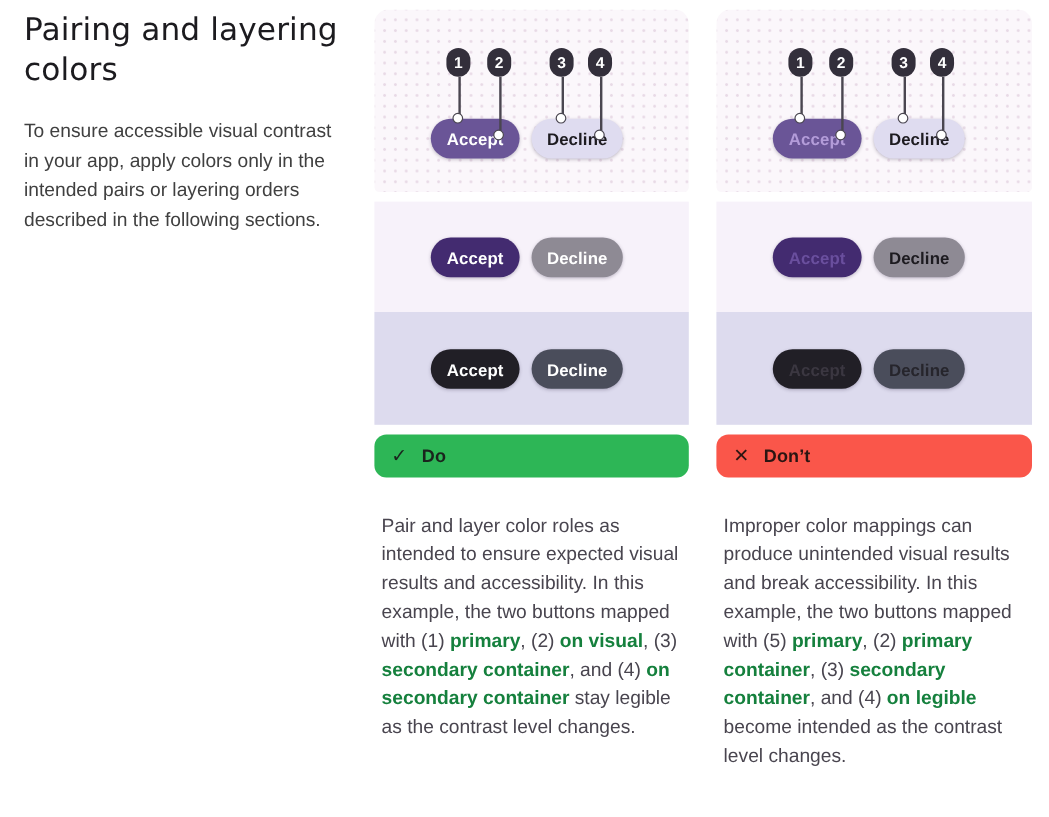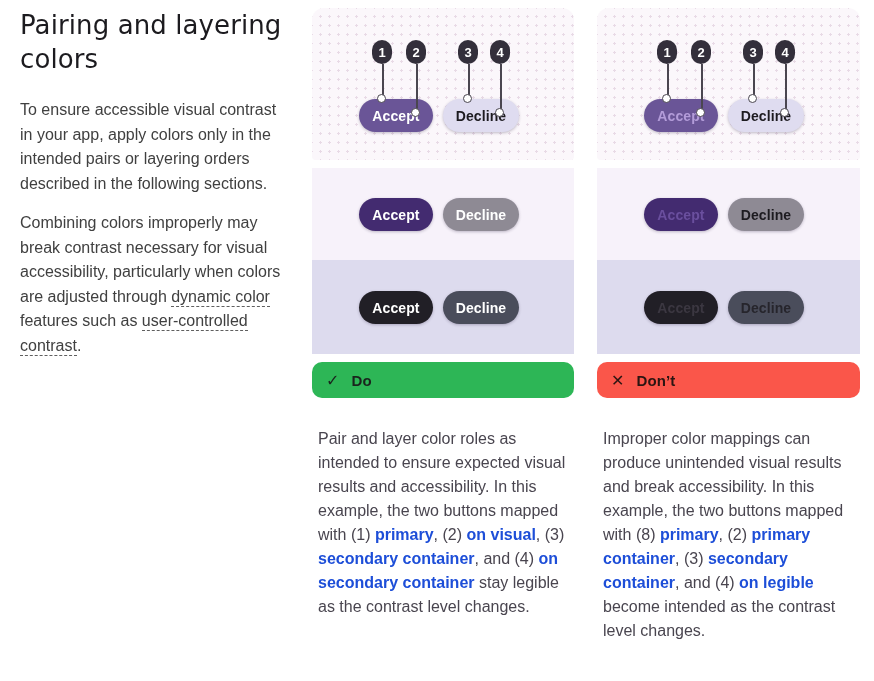--- a/index.html
+++ b/index.html
@@ -45,31 +45,30 @@
   .verdict{
     position:absolute;left:0;top:362px;width:100%;height:36px;border-radius:10px;
     display:flex;align-items:center;box-sizing:border-box;padding:0 14px;
     font-size:15px;font-weight:600;letter-spacing:0.1px;
   }
   .vicon{font-size:16px;font-weight:700;margin-right:12px;}
   .caption{
     position:absolute;top:427px;left:6px;width:252px;
     font-size:16px;line-height:24px;color:#49454f;
   }
-  .caption b{font-weight:700;color:#1d4ed8;}
+  .caption b{font-weight:700;color:#15803d;}
 </style>
 </head>
 <body>
 
 <div class="page">
 
   <div class="intro">
     <h1>Pairing and layering colors</h1>
     <p>To ensure accessible visual contrast in your app, apply colors only in the intended pairs or layering orders described in the following sections.</p>
-    <p><span>Combining colors improperly may break contrast necessary for visual accessibility, particularly when colors are adjusted through </span><span class="dashed-link">dynamic color</span><span> features such as </span><span class="dashed-link">user-controlled contrast</span><span>.</span></p>
   </div>
 
   <div class="panel" style="left:312px;width:262px;">
     <div class="sec sec-dotted" style="background-color: rgb(251, 247, 251);"></div>
     <div class="sec sec2" style="background-color: rgb(247, 242, 250);"></div>
     <div class="sec sec3" style="background-color: rgb(221, 219, 238);"></div>
 
     <div class="pill" style="left: 47px; top: 99px; width: 74px; background: rgb(106, 85, 151); color: rgb(255, 255, 255);">Accept</div>
     <div class="pill" style="left: 131px; top: 99px; width: 76px; background: rgb(223, 220, 240); color: rgb(29, 27, 32);">Decline</div>
 
@@ -125,16 +124,16 @@
     <div class="c-dot" style="left:65px;top:94px;"></div>
     <div class="c-dot" style="left:99px;top:108px;"></div>
     <div class="c-dot" style="left:151px;top:94px;"></div>
     <div class="c-dot" style="left:183px;top:108px;"></div>
 
     <div class="verdict" style="background: rgb(250, 86, 74); color: rgb(43, 21, 18);">
       <span class="vicon">✕</span>
       <span class="vlabel">Don’t</span>
     </div>
 
-    <div class="caption"><span>Improper color mappings can produce unintended visual results and break accessibility. In this example, the two buttons mapped with (8) </span><b>primary</b><span>, (2) </span><b>primary container</b><span>, (3) </span><b>secondary container</b><span>, and (4) </span><b>on legible</b><span> become intended as the contrast level changes.</span></div>
+    <div class="caption"><span>Improper color mappings can produce unintended visual results and break accessibility. In this example, the two buttons mapped with (5) </span><b>primary</b><span>, (2) </span><b>primary container</b><span>, (3) </span><b>secondary container</b><span>, and (4) </span><b>on legible</b><span> become intended as the contrast level changes.</span></div>
   </div>
 
 </div>
 
 </body></html>

